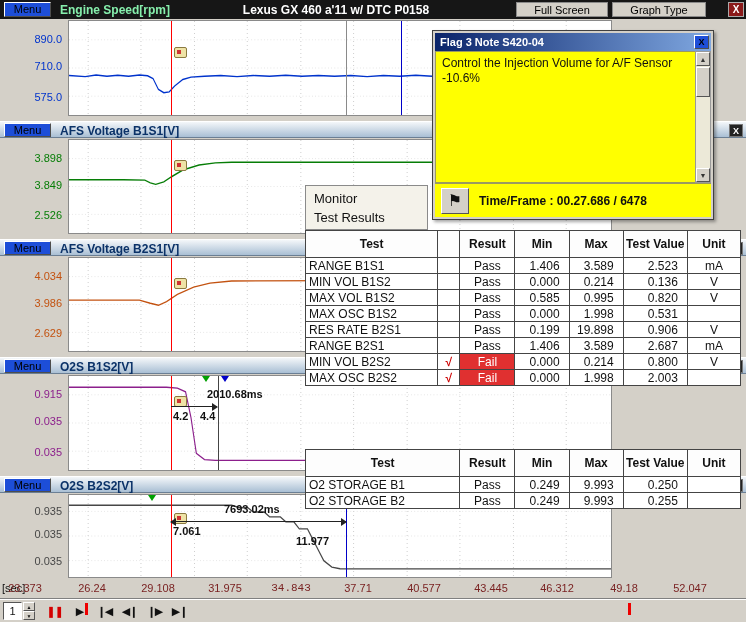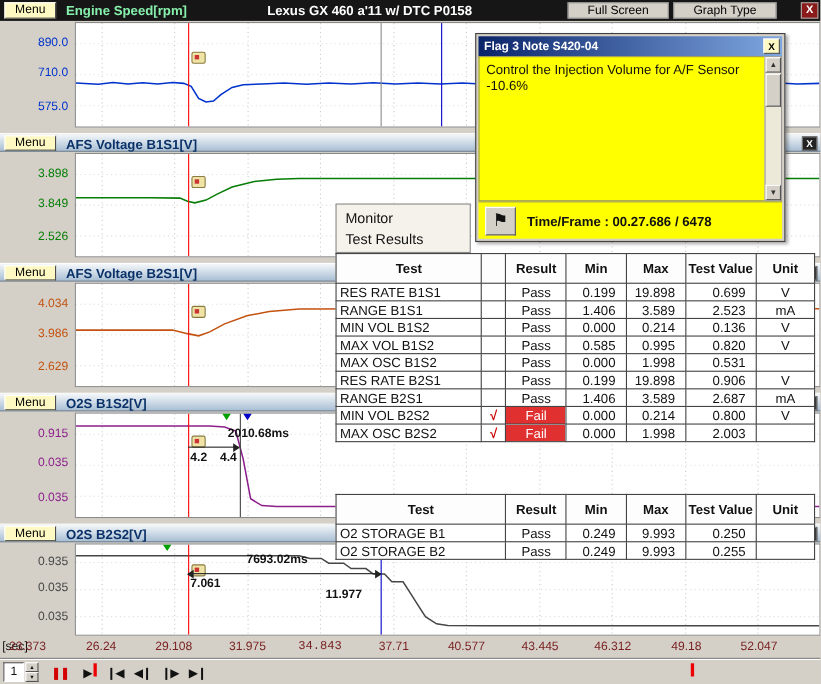--- a/index.html
+++ b/index.html
@@ -2,21 +2,21 @@
 <html><head>
 <meta charset="utf-8">
 <style>
   *{margin:0;padding:0;box-sizing:border-box}
   html,body{width:746px;height:622px;background:#d4d0c8}
   .app{position:relative;width:746px;height:622px;background:#d4d0c8;overflow:hidden;
        font-family:"Liberation Sans","DejaVu Sans",sans-serif;font-size:11px;color:#111}
 
   
   .titlebar{position:absolute;left:0;top:0;width:746px;height:19px;background:#161616}
-  .btn3d{background:#fef9c3;border:1px solid;border-color:#ffffff #4d4d4d #4d4d4d #ffffff;
+  .btn3d{background:#1d4ed8;border:1px solid;border-color:#ffffff #4d4d4d #4d4d4d #ffffff;
          font-size:11px;line-height:1;font-family:inherit;cursor:pointer}
   .menu-btn{position:absolute;left:4px;top:2px;width:47px;height:15px}
   .chan{position:absolute;left:60px;top:3px;color:#86efac;font-weight:bold;font-size:12px;white-space:nowrap}
   .wtitle{position:absolute;left:168px;width:336px;top:3px;color:#fff;font-weight:bold;font-size:12px;text-align:center;white-space:nowrap}
   .topbtn{position:absolute;top:2px;height:15px;background:#d4d0c8;border:1px solid #8a8a8a;font-size:11px;font-family:inherit;cursor:pointer}
   #fs-btn{left:516px;width:92px} #gt-btn{left:612px;width:94px}
   .mainx{position:absolute;right:2px;top:2px;width:16px;height:15px;background:#8b1a1a;color:#fff;
          border:1px solid #aaa;font-size:10px;font-weight:bold;text-align:center;line-height:13px;cursor:pointer}
 
   
@@ -25,21 +25,21 @@
   .phdr .menu-btn{top:1px;height:14px}
   .ptitle{position:absolute;left:60px;top:2px;font-weight:bold;color:#0b3268;font-size:12px;white-space:nowrap}
   .pxbtn{position:absolute;right:3px;top:2px;width:14px;height:13px;background:#232323;color:#fff;
          font-size:9px;font-weight:bold;text-align:center;line-height:12px;border:1px solid #777;cursor:pointer}
 
   
   .prow{position:absolute;left:0;width:746px}
   .gut{position:absolute;left:0;top:0;width:68px;height:100%}
   .ytick{position:absolute;right:6px;transform:translateY(-50%);font-size:11px;white-space:nowrap}
   .yt0{top:20%}.yt1{top:48%}.yt2{top:80%}
-  .plot{position:absolute;left:68px;top:0;width:678px;height:100%;background:#fff;border:1px solid #8a8a8a;overflow:hidden}
+  .plot{position:absolute;left:68px;top:0;width:544px;height:100%;background:#fff;border:1px solid #8a8a8a;overflow:hidden}
   .plot svg{position:absolute;left:0;top:0;width:100%;height:100%;display:block}
   .cur{position:absolute;top:0;bottom:0;width:1px}
   .cur.red{background:#f00}.cur.blue{background:#0000c8}.cur.gray{background:#8a8a8a}.cur.dark{background:#444}
   .flagmark{position:absolute;width:13px;height:11px;background:#efe3a6;border:1px solid #8a7a40;border-radius:2px}
   .flagmark::before{content:"";position:absolute;left:2px;top:2px;width:4px;height:4px;background:#c33}
   .tri{position:absolute;top:0;width:0;height:0;border-left:4px solid transparent;border-right:4px solid transparent;border-top:6px solid #0a0}
   .tri.blue{border-top-color:#0000c8}.tri.green{border-top-color:#00a000}
   .ann{position:absolute;font-size:11px;font-weight:bold;color:#111;white-space:nowrap}
   .annline{position:absolute;height:0;border-top:1px solid #222}
   .ah-r{position:absolute;right:-1px;top:-4px;width:0;height:0;border-left:6px solid #222;border-top:4px solid transparent;border-bottom:4px solid transparent}
@@ -346,29 +346,20 @@
       <th></th>
       <th>Result</th>
       <th>Min</th>
       <th>Max</th>
       <th>Test Value</th>
       <th>Unit</th>
     </tr>
       </thead>
     <tbody id="t1-body">
         <tr>
-          <td class="c-test">RES RATE B1S1</td>
-          <td class="c-chk"></td>
-          <td class="c-res">Pass</td>
-          <td class="c-num">0.199</td>
-          <td class="c-num">19.898</td>
-          <td class="c-num">0.699</td>
-          <td class="c-unit">V</td>
-        </tr>
-        <tr>
           <td class="c-test">RANGE B1S1</td>
           <td class="c-chk"></td>
           <td class="c-res">Pass</td>
           <td class="c-num">1.406</td>
           <td class="c-num">3.589</td>
           <td class="c-num">2.523</td>
           <td class="c-unit">mA</td>
         </tr>
         <tr>
           <td class="c-test">MIN VOL B1S2</td>

